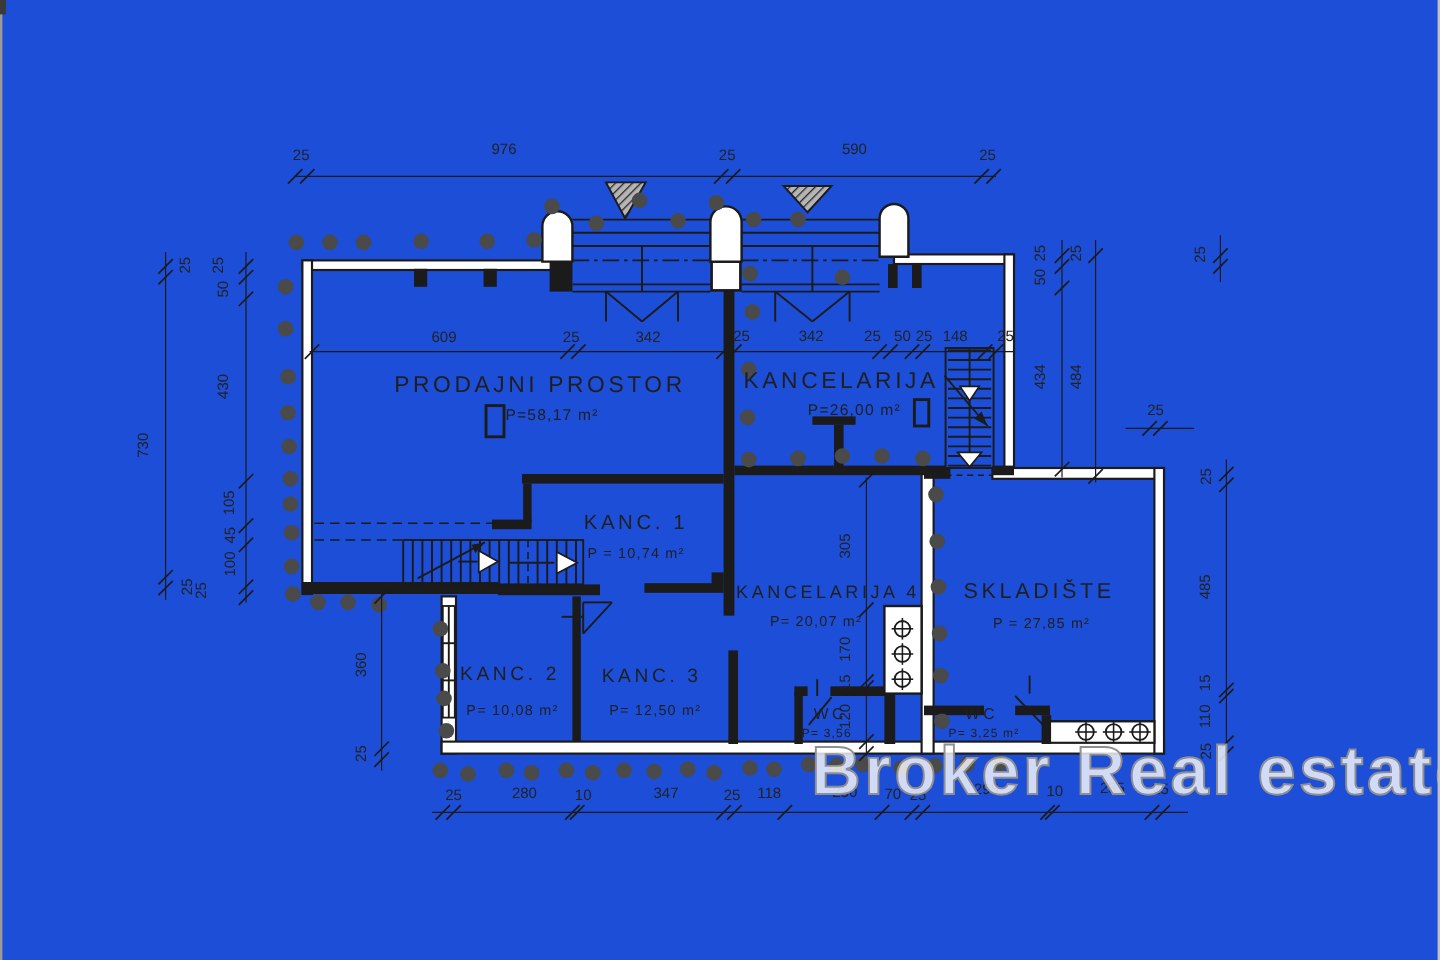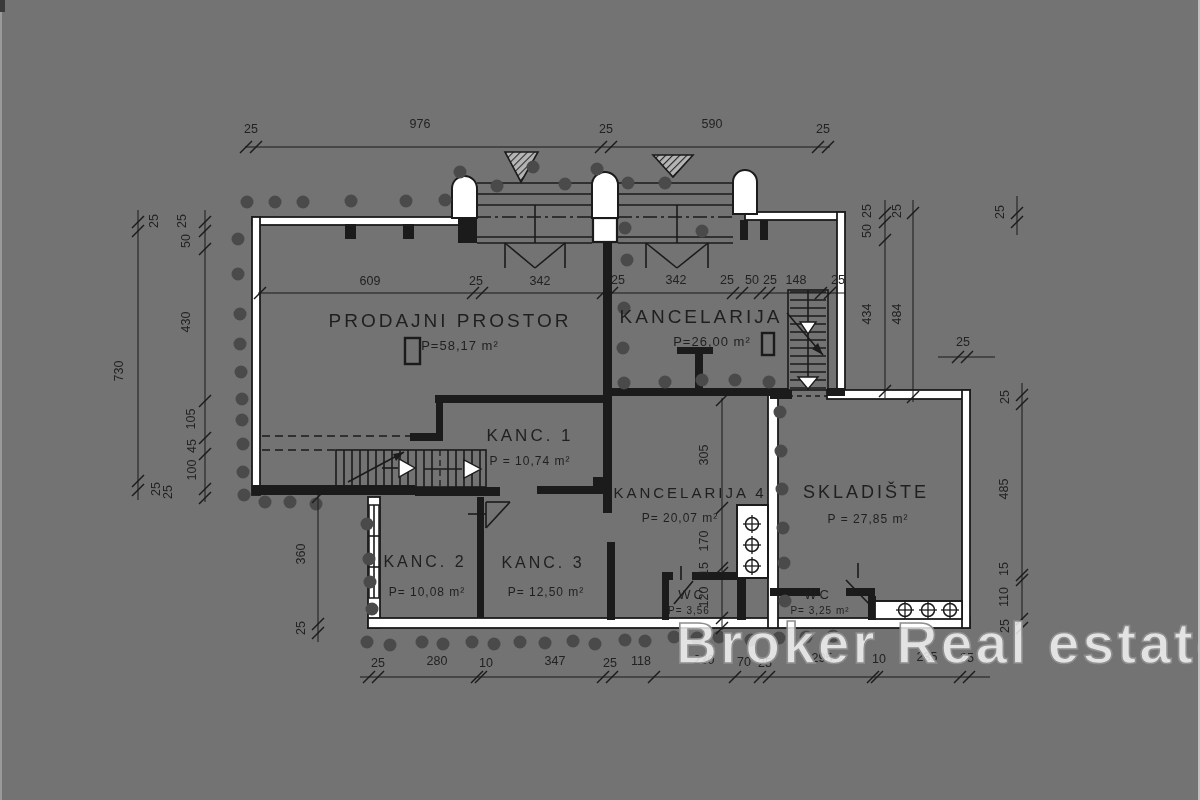--- a/index.html
+++ b/index.html
@@ -1,16 +1,16 @@
 <!DOCTYPE html>
 <html><head>
 <meta charset="utf-8">
 <style>
   html,body{margin:0;padding:0;background:#ffffff;}
-  .canvas{position:relative;width:1200px;height:800px;background:#737373;overflow:hidden;
+  .canvas{position:relative;width:1200px;height:800px;background:#1d4ed8;overflow:hidden;
           font-family:"Liberation Sans", sans-serif;}
   #plan{position:absolute;left:0;top:0;}
   .watermark{position:absolute;left:676px;top:610px;font-size:57px;font-weight:bold;
              letter-spacing:3px;color:rgba(255,255,255,0.80);
              -webkit-text-stroke:1.6px #8f8f8f;white-space:nowrap;pointer-events:none;}
   .edge-l{position:absolute;left:0;top:0;width:2px;height:800px;background:#9a9a9a;}
   .edge-r{position:absolute;right:0;top:0;width:2px;height:800px;background:#c2c2c2;}
   .corner-mark{position:absolute;left:0;top:0;width:5px;height:12px;background:#3a3a3a;}
 </style>
 </head>

